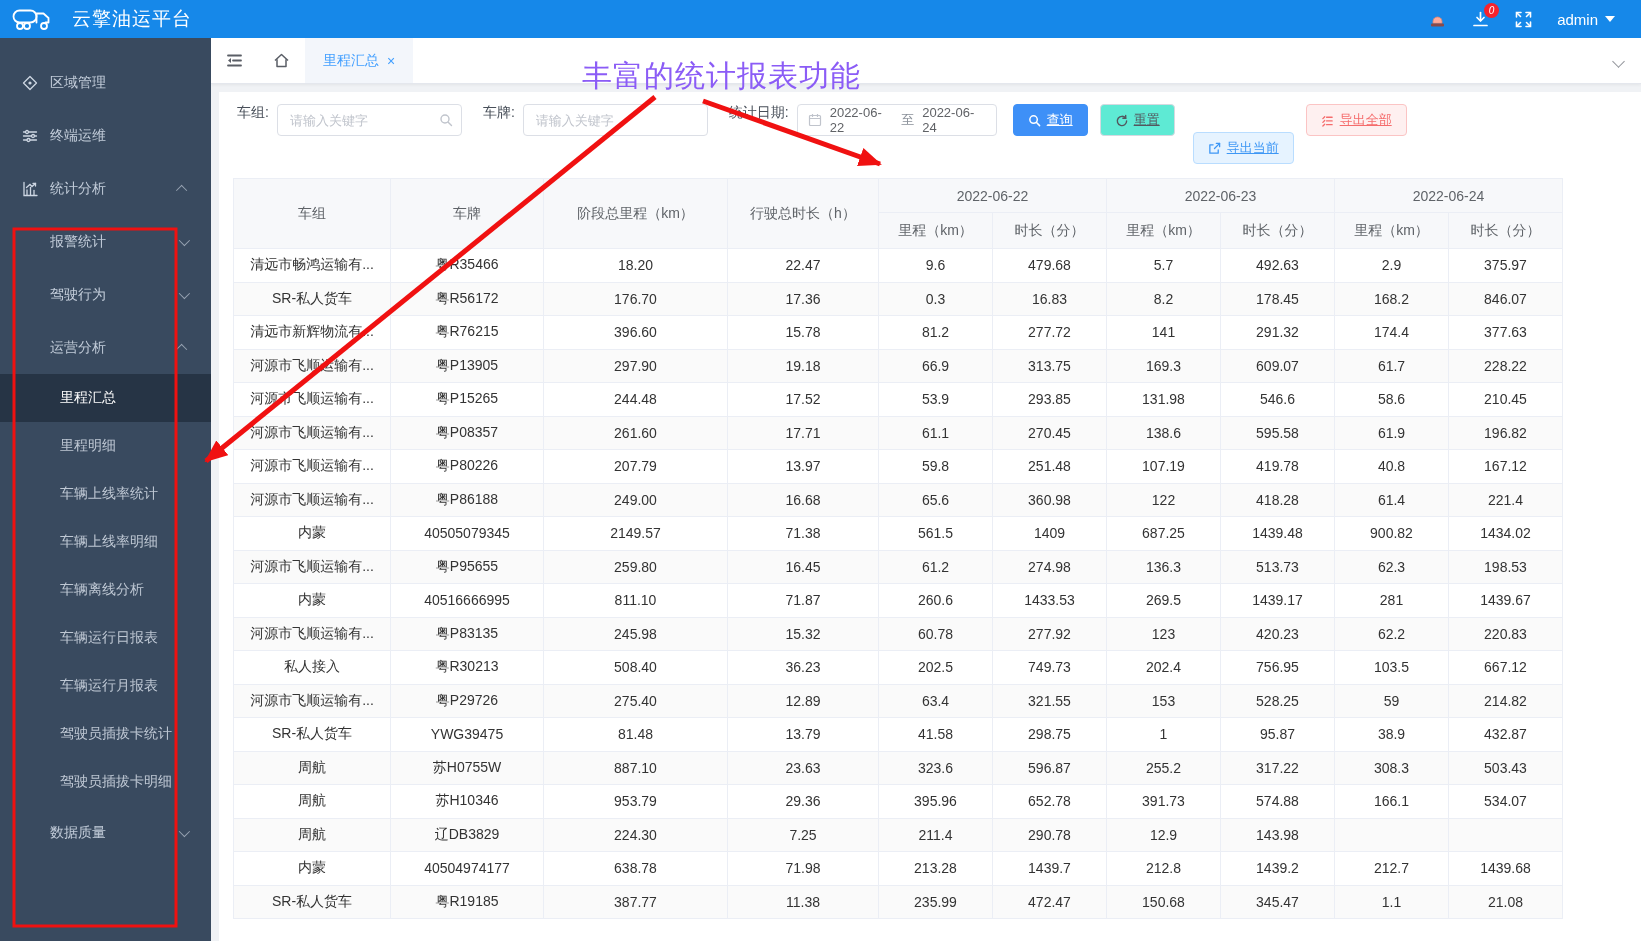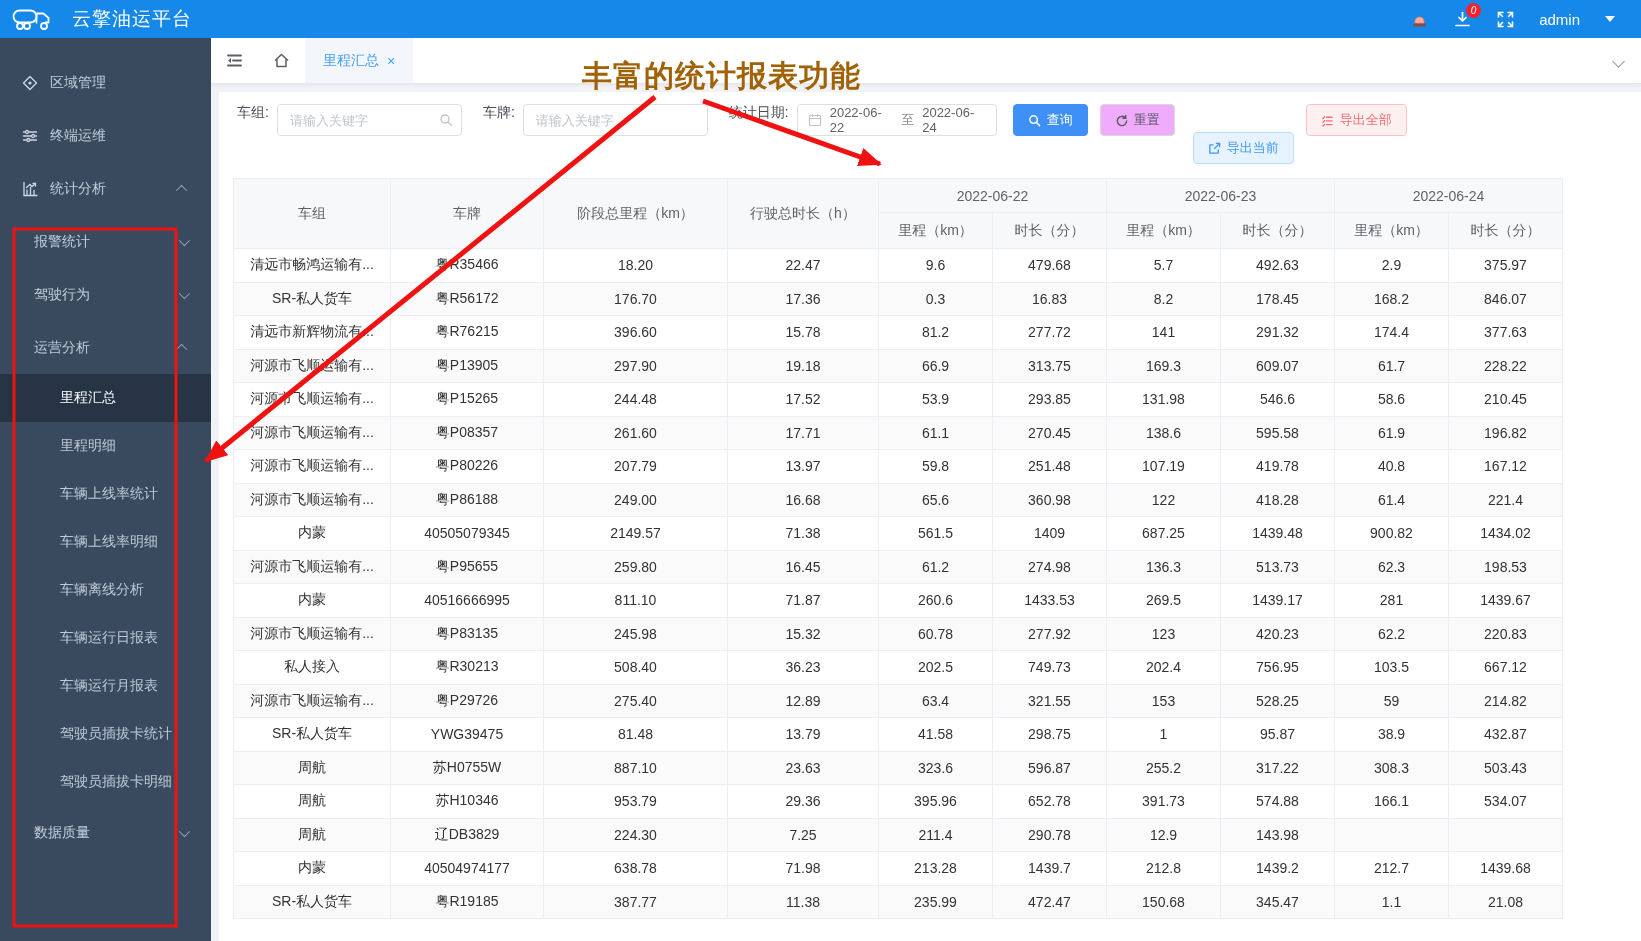--- a/index.html
+++ b/index.html
@@ -5,28 +5,28 @@
   * { box-sizing: border-box; margin: 0; padding: 0; }
   html,body { width:1641px; height:941px; overflow:hidden; font-family:"Liberation Sans","DejaVu Sans",sans-serif; background:#f0f2f5; position:relative; }
 
   
   .topbar { position:absolute; left:0; top:0; width:1641px; height:38px; background:#1688e9; display:flex; align-items:center; color:#fff; z-index:5; }
   .brand { display:flex; align-items:center; gap:16px; padding-left:12px; }
   .brand .title { font-size:19px; letter-spacing:1px; }
   .topbar-right { margin-left:auto; display:flex; align-items:center; gap:24px; padding-right:26px; }
   .icon-btn { position:relative; display:flex; align-items:center; cursor:pointer; }
   .badge { position:absolute; top:-7px; right:-9px; min-width:15px; height:15px; border-radius:8px; background:#f5222d; color:#fff; font-size:10px; line-height:15px; text-align:center; padding:0 3px; }
-  .user { display:flex; align-items:center; gap:25px; font-size:15px; cursor:pointer; }
+  .user { display:flex; align-items:center; gap:7px; font-size:15px; cursor:pointer; }
   .caret-down { width:0; height:0; border-left:5px solid transparent; border-right:5px solid transparent; border-top:6px solid #fff; }
 
   
   .sidebar { position:absolute; left:0; top:38px; width:211px; height:903px; background:#394a5f; padding-top:18px; z-index:4; }
   .menu-item { display:flex; align-items:center; color:#c3cdda; font-size:14px; cursor:pointer; }
   .menu-item.top { height:53px; padding-left:22px; }
-  .menu-item.group { height:53px; padding-left:34px;justify-content:flex-end; }
+  .menu-item.group { height:53px; padding-left:50px;justify-content:flex-end; }
   .menu-item.sub { height:48px; padding-left:60px; color:#bfc8d4; }
   .menu-item.sub.active { background:#263445; color:#ffffff; }
   .menu-item .mi-icon { display:flex; margin-right:12px; color:#cdd6e2; }
   .chev { width:8px; height:8px; border-right:1.6px solid #97a3b2; border-bottom:1.6px solid #97a3b2; margin-left:auto; margin-right:24px; }
   .chev.down { transform:rotate(45deg) translateY(-2px); }
   .chev.up { transform:rotate(-135deg) translateY(-2px); }
 
   
   .tabbar { position:absolute; left:211px; top:38px; width:1430px; height:46px; background:#fff; border-bottom:1px solid #e4e7ed; box-shadow:0 1px 3px rgba(0,0,0,.06); display:flex; align-items:center; z-index:3; }
   .tb-icon { display:flex; align-items:center; padding:0 14px; height:100%; color:#5a5e66; cursor:pointer; }
@@ -42,40 +42,40 @@
   
   .filterbar { display:flex; align-items:flex-start; font-size:14px; color:#49505a; }
   .f-label { margin-right:8px; white-space:nowrap; }
   .f-input { position:relative; display:flex; align-items:center; margin-right:21px; }
   .f-input input { width:185px; height:32px; border:1px solid #dcdfe6; border-radius:4px; padding:0 30px 0 12px; font-size:13px; color:#606266; outline:none; font-family:inherit; }
   .f-input input::placeholder { color:#c0c4cc; }
   .f-input.no-suffix input { padding-right:12px; }
   .suffix-icon { position:absolute; right:9px; color:#c0c4cc; display:flex; }
   .datebox { display:flex; align-items:center; gap:8px; width:200px; height:32px; border:1px solid #dcdfe6; border-radius:4px; padding:0 10px; color:#606266; font-size:13px; margin-right:16px; }
   .datebox .sep { color:#8a9099; }
-  .btn { display:inline-flex; align-items:center; gap:6px; height:32px; padding:0 14px; border-radius:4px; font-size:13px; cursor:pointer; border:1px solid transparent; margin-right:12px; white-space:nowrap; }
+  .btn { display:inline-flex; align-items:center; gap:6px; height:32px; padding:0 14px; border-radius:4px; font-size:13px; cursor:pointer; border:1px solid transparent; margin-right:12px; white-space:nowrap;text-decoration:underline; }
   .btn-primary { background:#3e90f7; color:#fff; border-color:#3e90f7; }
-  .btn-plain { background:#f0abfc; color:#53575e; border-color:#d5d9e0; }
+  .btn-plain { background:#5eead4; color:#53575e; border-color:#d5d9e0; }
   .btn-export-current { background:#e6f3ff; color:#3e97f5; border-color:#b9ddff; margin-left:6px;margin-top:28px; }
   .btn-export-all { background:#fef0f0; color:#f56c6c; border-color:#fbc4c4; }
 
   
   .grid-wrap { margin-top:14px; margin-left:-4px; }
   table.grid { border-collapse:collapse; table-layout:fixed; width:1329px; font-size:14px; }
   table.grid th, table.grid td { border:1px solid #ebeef5; text-align:center; overflow:hidden; white-space:nowrap; }
   table.grid thead th { background:#f7f8fa; color:#5f6368; font-weight:normal; }
   table.grid thead tr.h1 th { height:34px; }
   table.grid thead tr.h2 th { height:36px; }
   table.grid tbody td { height:33.5px; color:#333; }
   table.grid tbody tr:nth-child(even) td { background:#fafafa; }
   td.blue { color:#409eff; cursor:pointer; }
 
   
   .overlay { position:absolute; left:0; top:0; width:1641px; height:941px; pointer-events:none; z-index:50; }
-  .annotation-text { position:absolute; left:582px; top:56px; font-size:30px; font-weight:700; color:#a16207; letter-spacing:1px; z-index:51; pointer-events:none; white-space:nowrap; }
+  .annotation-text { position:absolute; left:582px; top:56px; font-size:30px; font-weight:400; color:#8b5cf6; letter-spacing:1px; z-index:51; pointer-events:none; white-space:nowrap; }
 </style>
 </head>
 <body>
 
 <div class="topbar">
   <div class="brand">
     <span style="display:flex;">
       <svg width="44" height="28" viewBox="0 0 44 28" fill="none" stroke="#ffffff" stroke-width="1.8" stroke-linejoin="round" stroke-linecap="round">
         <rect x="1.5" y="5.5" width="23" height="12" rx="6"></rect>
         <path d="M24.5 17.5 v-9 h7 l5 4.5 v4.5 h-3"></path>

